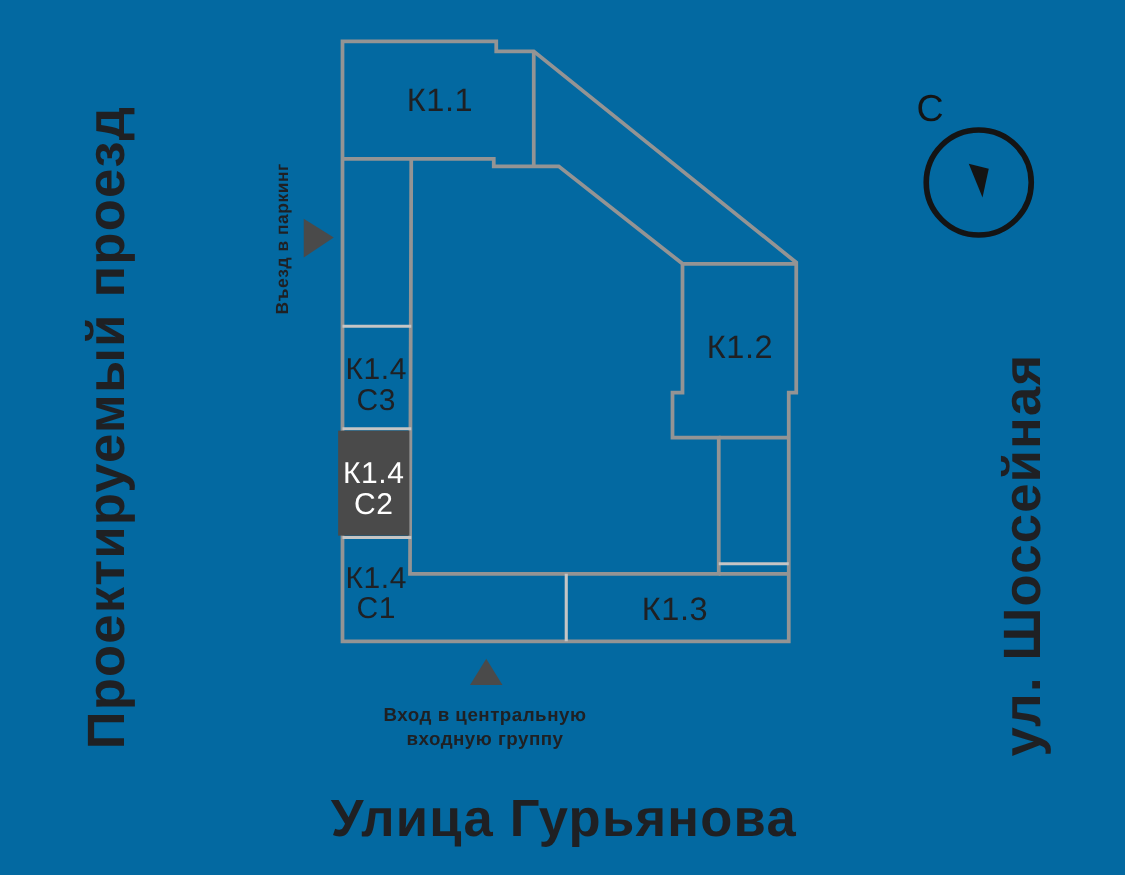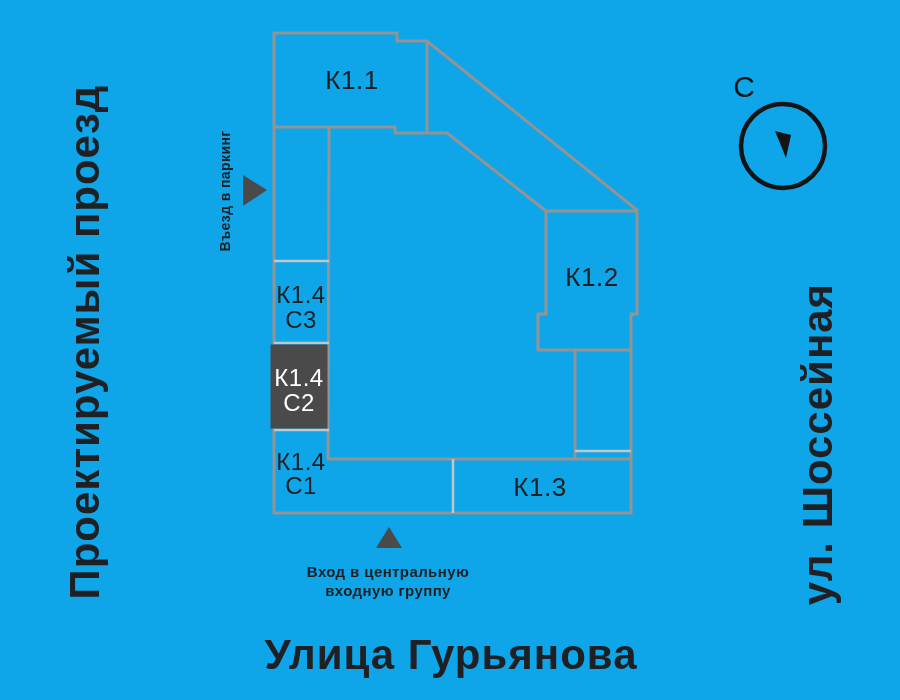--- a/index.html
+++ b/index.html
@@ -8,21 +8,21 @@
     background: #ffffff;
     width: 900px;
     height: 700px;
     overflow: hidden;
     font-family: "Liberation Sans", sans-serif;
   }
   .stage {
     position: relative;
     width: 900px;
     height: 700px;
-    background: #0ea5e9;
+    background: #0369a1;
   }
   svg { display: block; }
 
   
   .ln {
     fill: none;
     stroke: var(--c-outline, #949494);
     stroke-width: 3;
     stroke-linejoin: miter;
     stroke-linecap: butt;

